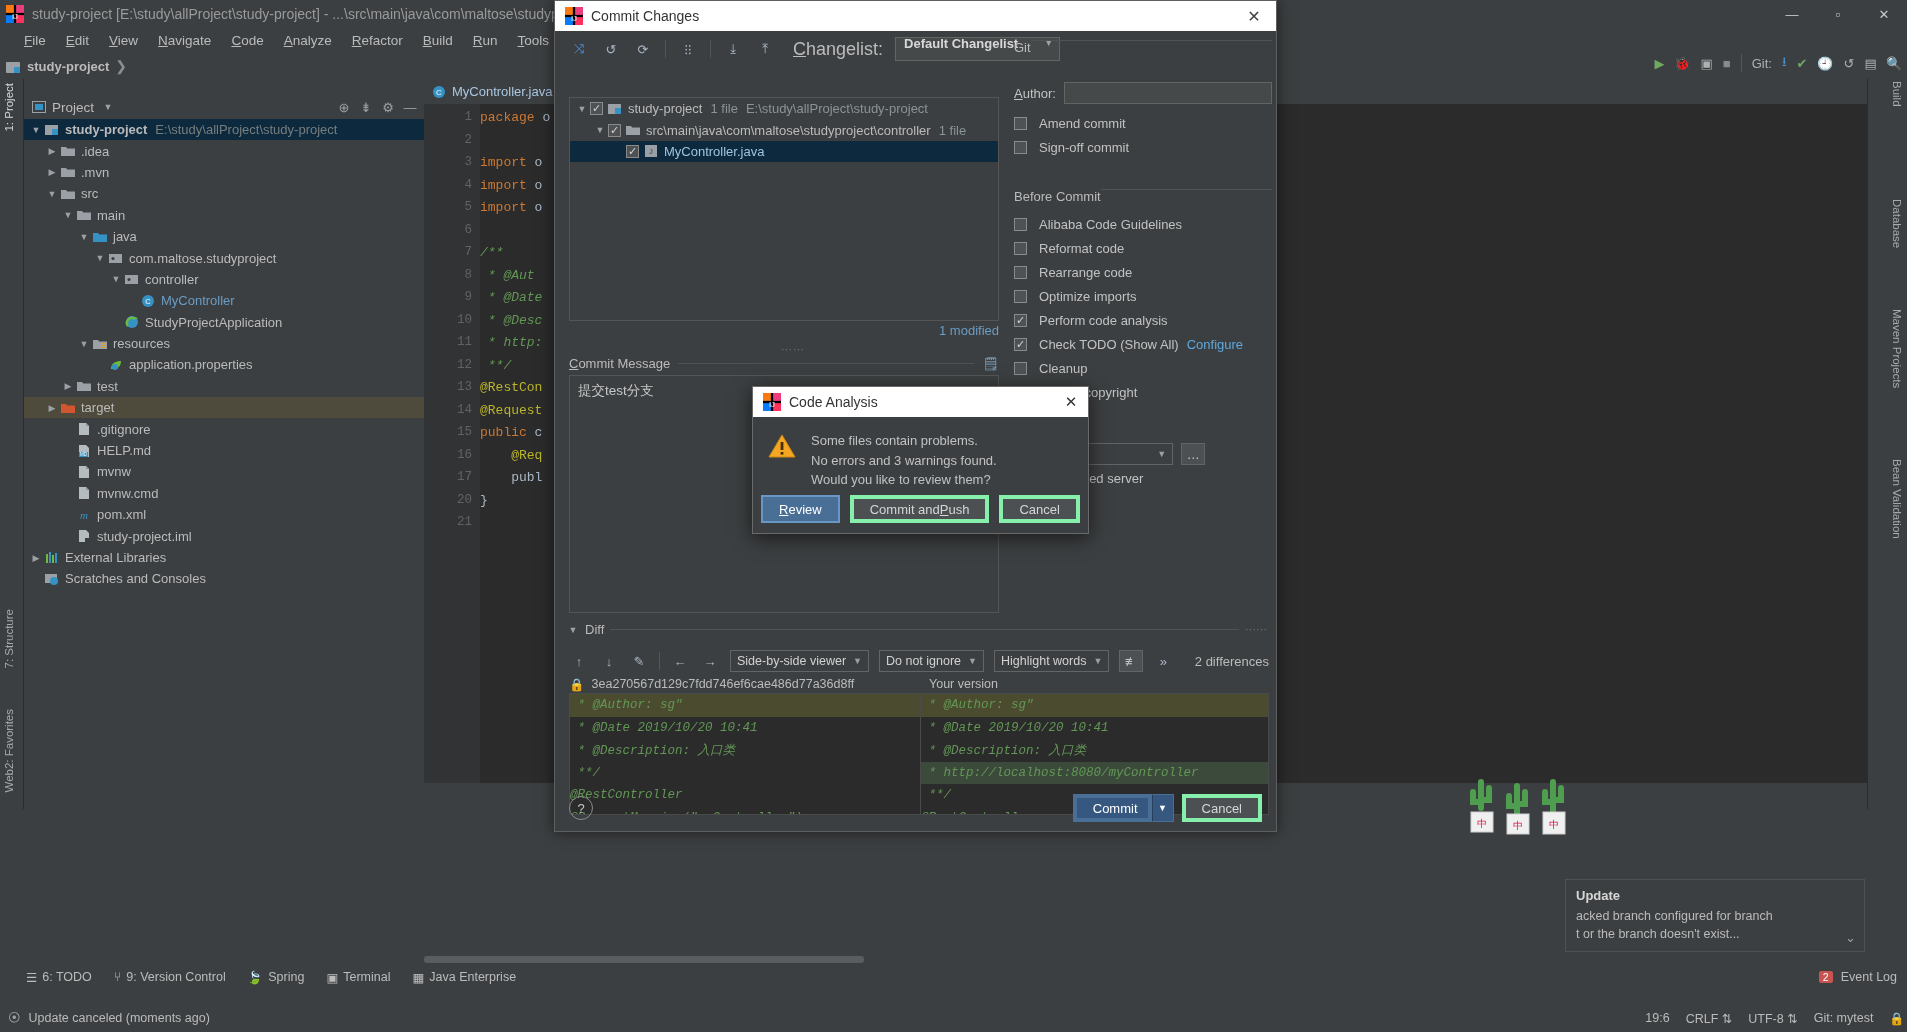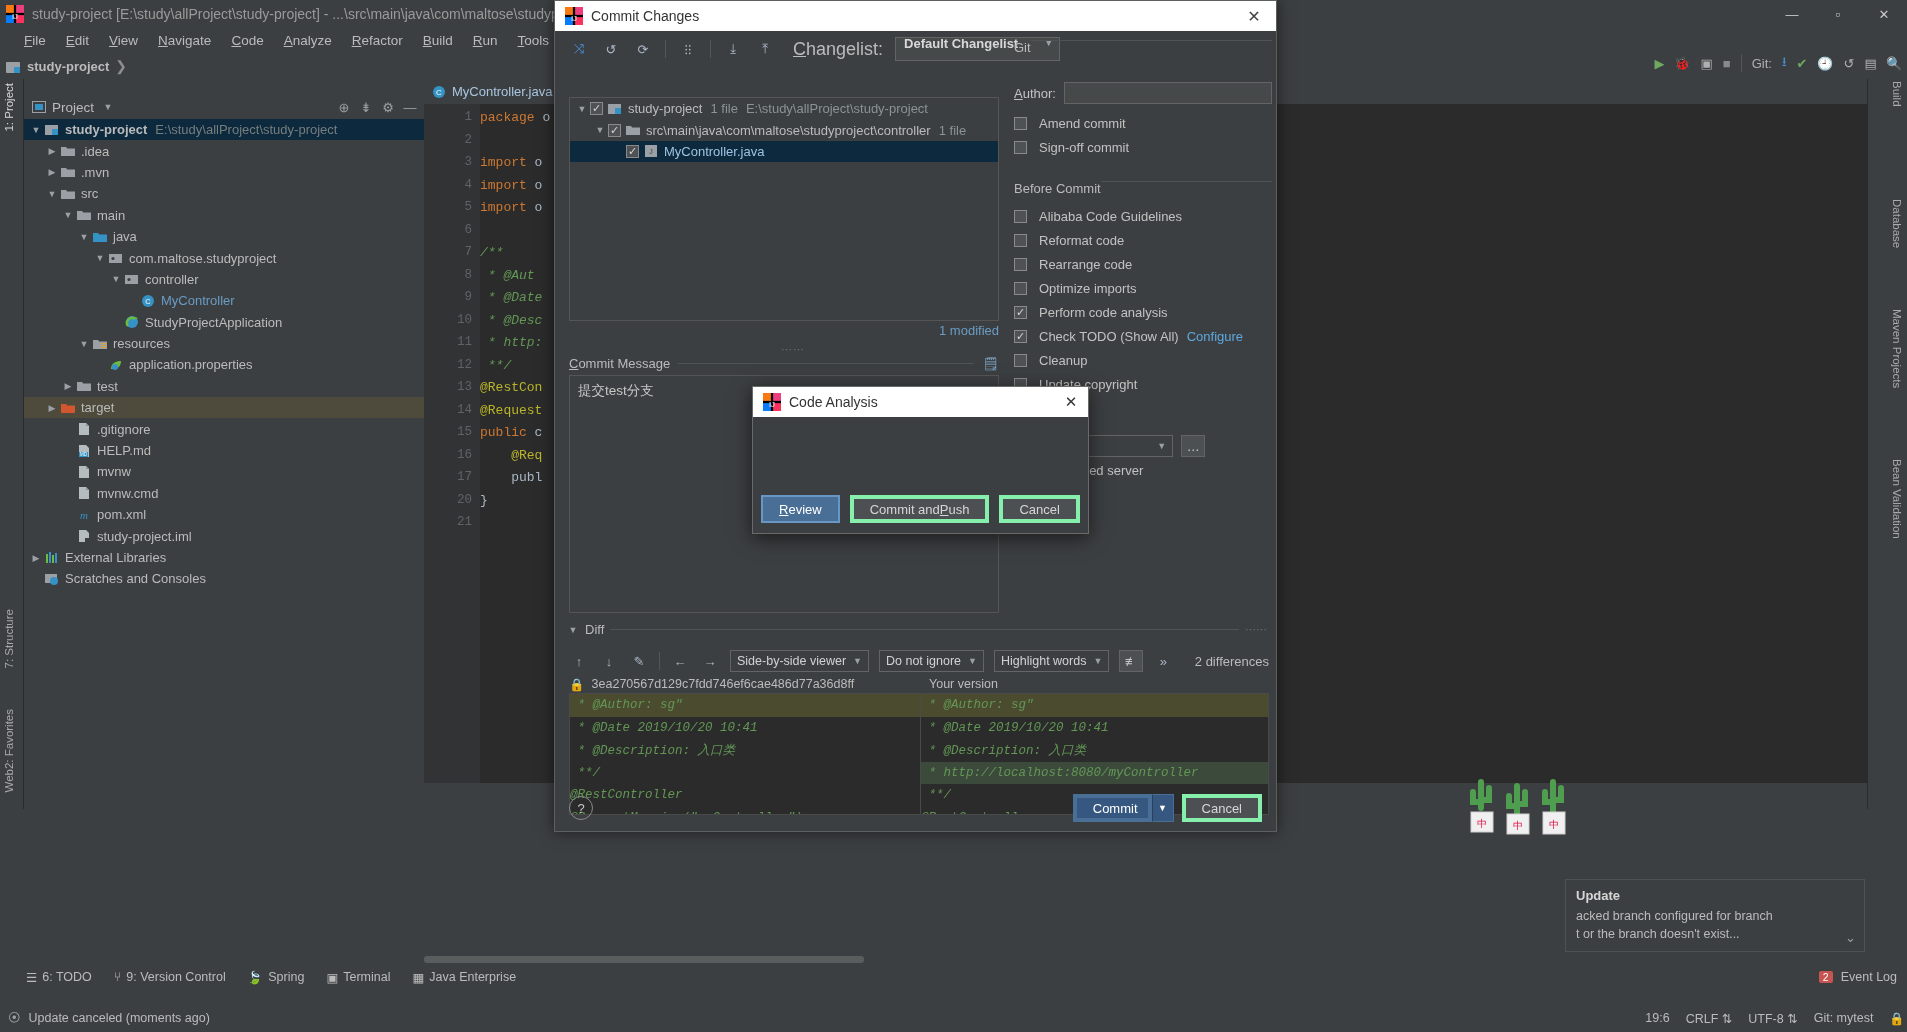--- a/index.html
+++ b/index.html
@@ -819,21 +819,21 @@
     <span class="tinput"></span>
   </div>
   <div class="frow" style="margin-top:6px">
     <span class="cb"></span>
     <span>Amend commit</span>
   </div>
   <div class="frow">
     <span class="cb"></span>
     <span>Sign-off commit</span>
   </div>
-  <div class="grp-hdr" style="margin-top:22px">
+  <div class="grp-hdr" style="margin-top:30px">
     <span class="t">Before Commit</span>
     <span class="rule"></span>
   </div>
   <div id="gitopts">
       <div class="frow">
         <span class="cb"></span>
         <span>Alibaba Code Guidelines</span>
       </div>
       <div class="frow">
         <span class="cb"></span>
@@ -883,18 +883,30 @@
       <rect x="0" y="0" width="16" height="16" fill="#000"></rect>
       <rect x="0" y="0" width="7" height="7" fill="#f97a12"></rect>
       <rect x="9" y="0" width="7" height="7" fill="#ed3d7d"></rect>
       <rect x="0" y="9" width="7" height="7" fill="#087cfa"></rect>
       <rect x="9" y="9" width="7" height="7" fill="#fe315d"></rect>
       <text x="8" y="12" font-size="7" fill="#fff" text-anchor="middle" font-family="Liberation Sans">IJ</text>
     </svg>
     <span>Code Analysis</span>
     <div id="ca-close">✕</div>
   </div>
+  <div id="ca-body">
+    <svg width="30" height="30" viewBox="0 0 30 30">
+      <path d="M15 4 L28 26 L2 26 Z" fill="#f5a623" stroke="#d18b12"></path>
+      <rect x="13.6" y="11" width="2.8" height="8" fill="#4a3000"></rect>
+      <rect x="13.6" y="21" width="2.8" height="2.6" fill="#4a3000"></rect>
+    </svg>
+    <div id="ca-msg">
+      <div>Some files contain problems.</div>
+      <div>No errors and 3 warnings found.</div>
+      <div>Would you like to review them?</div>
+    </div>
+  </div>
   <div id="ca-foot">
     <span class="btn def"><u class="und">R</u>eview</span>
     <span class="btn">Commit and <u class="und">P</u>ush</span>
     <span class="btn">Cancel</span>
   </div>
 </div>
 
 </body></html>

